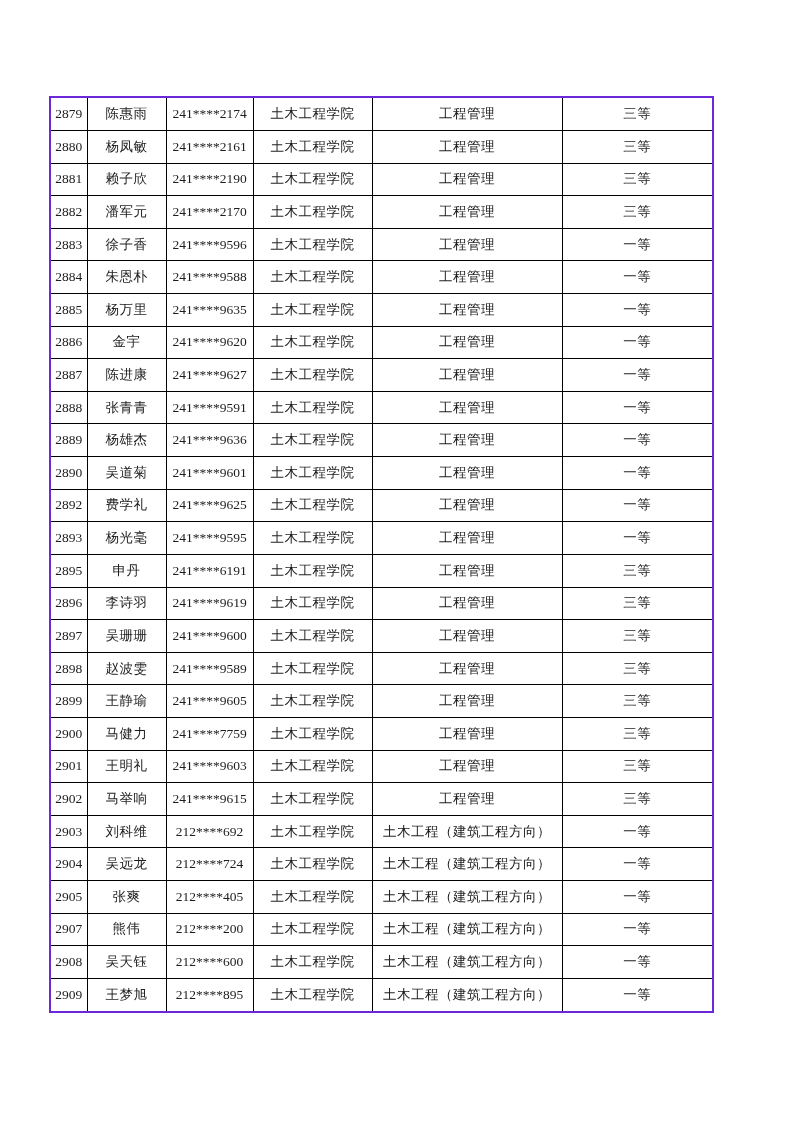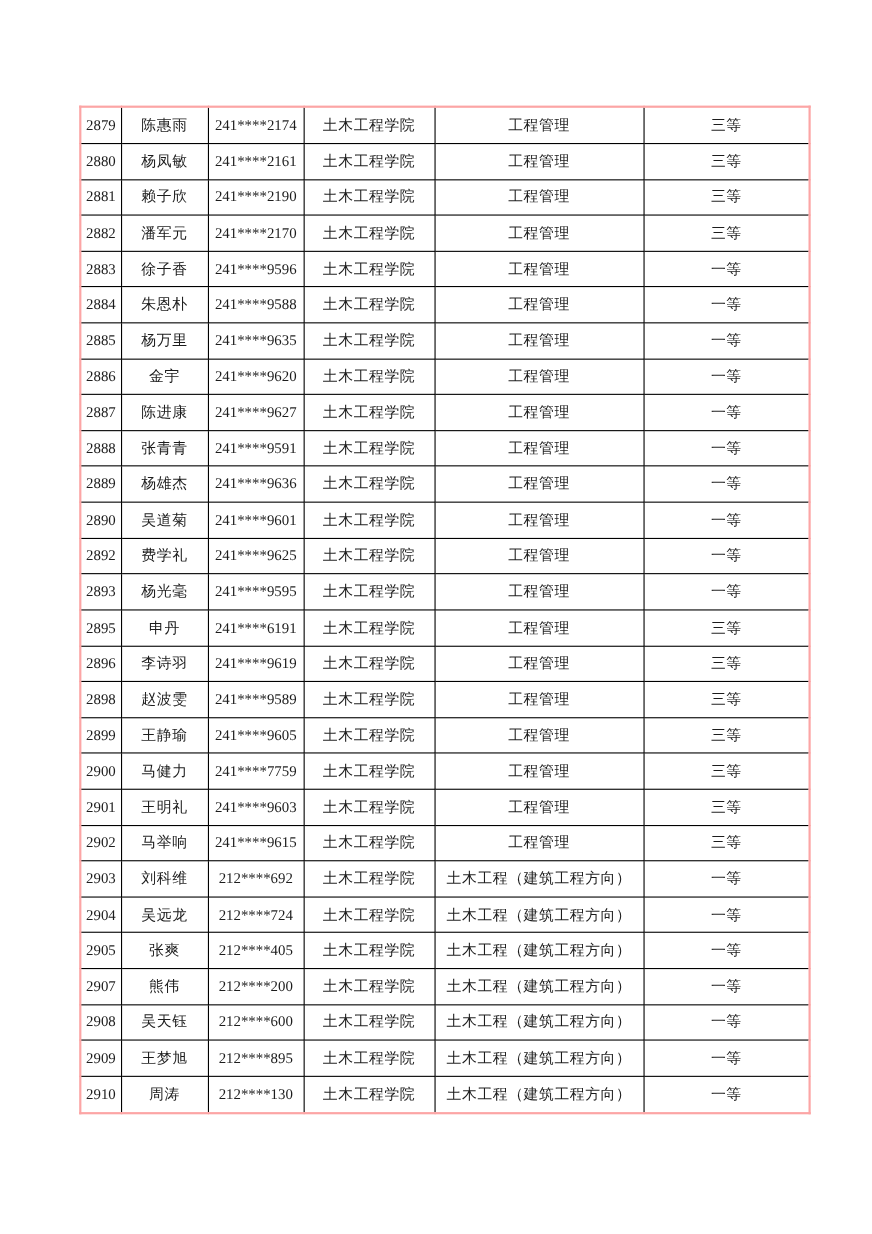--- a/index.html
+++ b/index.html
@@ -15,27 +15,27 @@
   }
   .page {
     position: relative;
     width: 793px;
     height: 1122px;
     background: #ffffff;
     overflow: hidden;
   }
   table.award-table {
     position: absolute;
-    left: 72px;
+    left: 49px;
     top: 96px;
     width: 663px;
     height: 917px;
     border-collapse: collapse;
     table-layout: fixed;
-    border: 2px solid #fca5a5;
+    border: 2px solid #6d28d9;
   }
   table.award-table td {
     border: 1px solid #000000;
     padding: 0 2px;
     text-align: center;
     vertical-align: middle;
     font-size: 13.5px;
     color: #1c1c1c;
     white-space: nowrap;
     overflow: hidden;
@@ -202,20 +202,28 @@
 
   <tr>
     <td class="cell-num">2896</td>
     <td class="cell-cjk">李诗羽</td>
     <td class="cell-num">241****9619</td>
     <td class="cell-cjk">土木工程学院</td>
     <td class="cell-cjk">工程管理</td>
     <td class="cell-cjk">三等</td>
   </tr>
 
+  <tr>
+    <td class="cell-num">2897</td>
+    <td class="cell-cjk">吴珊珊</td>
+    <td class="cell-num">241****9600</td>
+    <td class="cell-cjk">土木工程学院</td>
+    <td class="cell-cjk">工程管理</td>
+    <td class="cell-cjk">三等</td>
+  </tr>
 
   <tr>
     <td class="cell-num">2898</td>
     <td class="cell-cjk">赵波雯</td>
     <td class="cell-num">241****9589</td>
     <td class="cell-cjk">土木工程学院</td>
     <td class="cell-cjk">工程管理</td>
     <td class="cell-cjk">三等</td>
   </tr>
 
@@ -303,23 +311,15 @@
 
   <tr>
     <td class="cell-num">2909</td>
     <td class="cell-cjk">王梦旭</td>
     <td class="cell-num">212****895</td>
     <td class="cell-cjk">土木工程学院</td>
     <td class="cell-cjk">土木工程（建筑工程方向）</td>
     <td class="cell-cjk">一等</td>
   </tr>
 
-  <tr>
-    <td class="cell-num">2910</td>
-    <td class="cell-cjk">周涛</td>
-    <td class="cell-num">212****130</td>
-    <td class="cell-cjk">土木工程学院</td>
-    <td class="cell-cjk">土木工程（建筑工程方向）</td>
-    <td class="cell-cjk">一等</td>
-  </tr>
 </tbody>
   </table>
 </div>
 
 </body></html>

